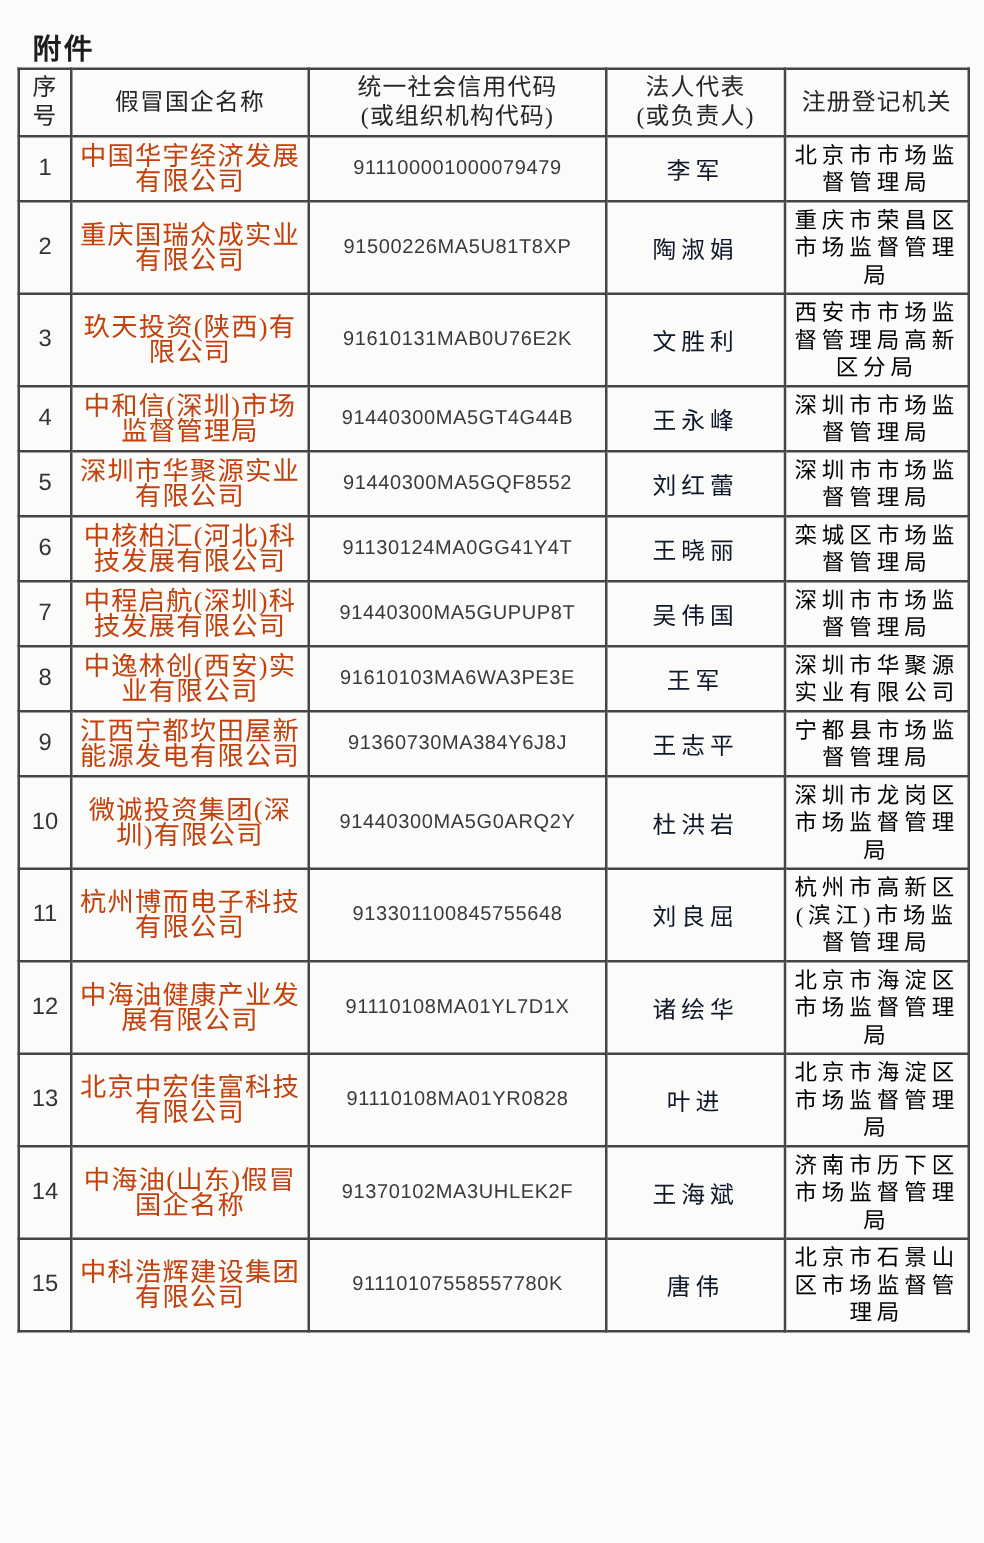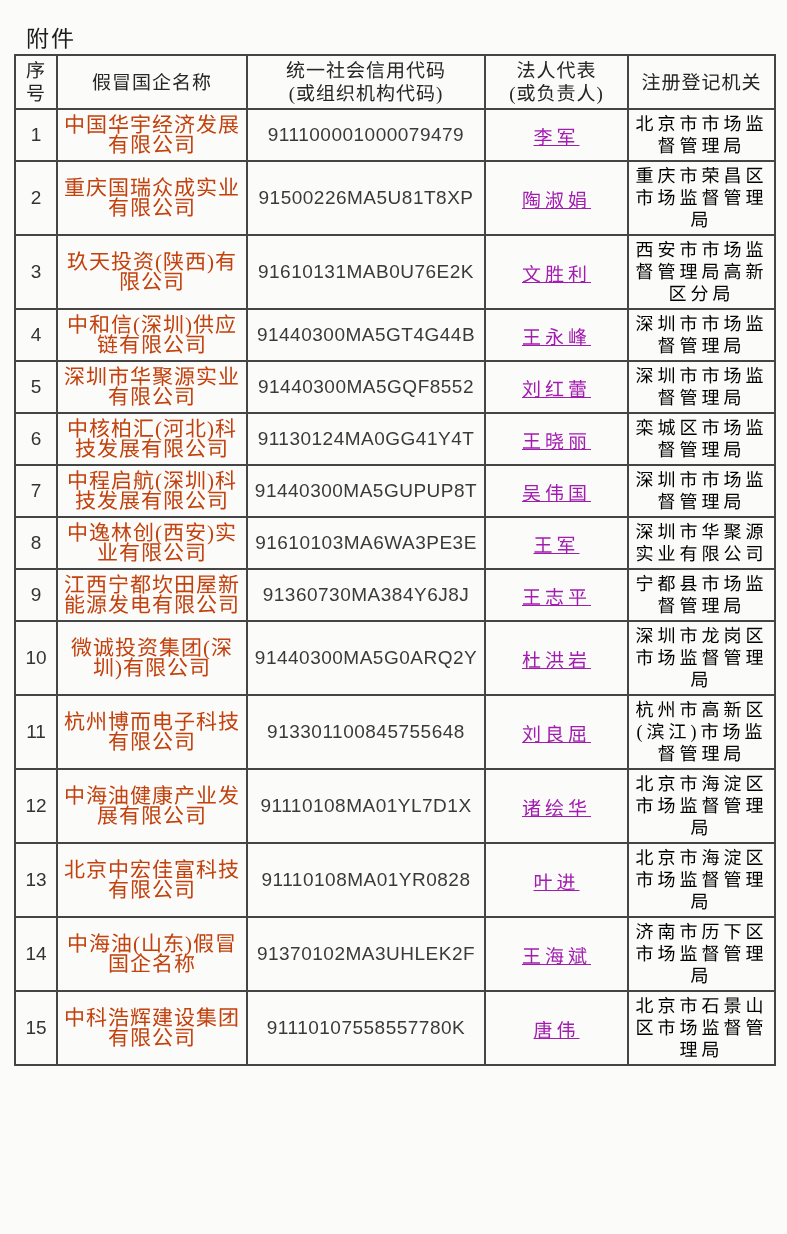--- a/index.html
+++ b/index.html
@@ -15,21 +15,21 @@
     overflow-x: hidden;
   }
   .page {
     width: 787px;
     box-sizing: border-box;
     padding: 14px 14px 8px 14px;
   }
   .attachment {
     font-family: "Liberation Sans", sans-serif;
     font-size: 23px;
-    font-weight: normal;
+    font-weight: bold;
     color: #1d1d1d;
     margin: 6px 0 0 12px;
     letter-spacing: 2px;
   }
   .title {
     font-family: "Liberation Sans", sans-serif;
     font-size: 37px;
     font-weight: bold;
     color: #141414;
     text-align: center;
@@ -72,29 +72,28 @@
     color: #333;
   }
   .c-name {
     font-size: 21px;
     line-height: 20px;
     letter-spacing: 1px;
     color: #c2410c;
   }
   .c-code {
     font-family: "Liberation Sans", sans-serif;
-    font-size: 19px;
+    font-size: 16px;
     letter-spacing: 0.5px;
     color: #3a3a3a;
   }
   .c-rep {
     font-size: 19px;
     letter-spacing: 4px;
-    color: #a21caf;
-    text-decoration: underline;
+    color: #0f172a;
   }
   .c-auth {
     font-size: 18px;
     line-height: 22px;
     letter-spacing: 4px;
     color: #000000;
     padding: 3px 10px;
   }
 </style>
 </head>
@@ -152,21 +151,21 @@
       </tr>
       <tr>
         <td class="c-no">3</td>
         <td class="c-name">玖天投资(陕西)有限公司</td>
         <td class="c-code">91610131MAB0U76E2K</td>
         <td class="c-rep">文胜利</td>
         <td class="c-auth">西安市市场监督管理局高新区分局</td>
       </tr>
       <tr>
         <td class="c-no">4</td>
-        <td class="c-name">中和信(深圳)供应链有限公司</td>
+        <td class="c-name">中和信(深圳)市场监督管理局</td>
         <td class="c-code">91440300MA5GT4G44B</td>
         <td class="c-rep">王永峰</td>
         <td class="c-auth">深圳市市场监督管理局</td>
       </tr>
       <tr>
         <td class="c-no">5</td>
         <td class="c-name">深圳市华聚源实业有限公司</td>
         <td class="c-code">91440300MA5GQF8552</td>
         <td class="c-rep">刘红蕾</td>
         <td class="c-auth">深圳市市场监督管理局</td>

